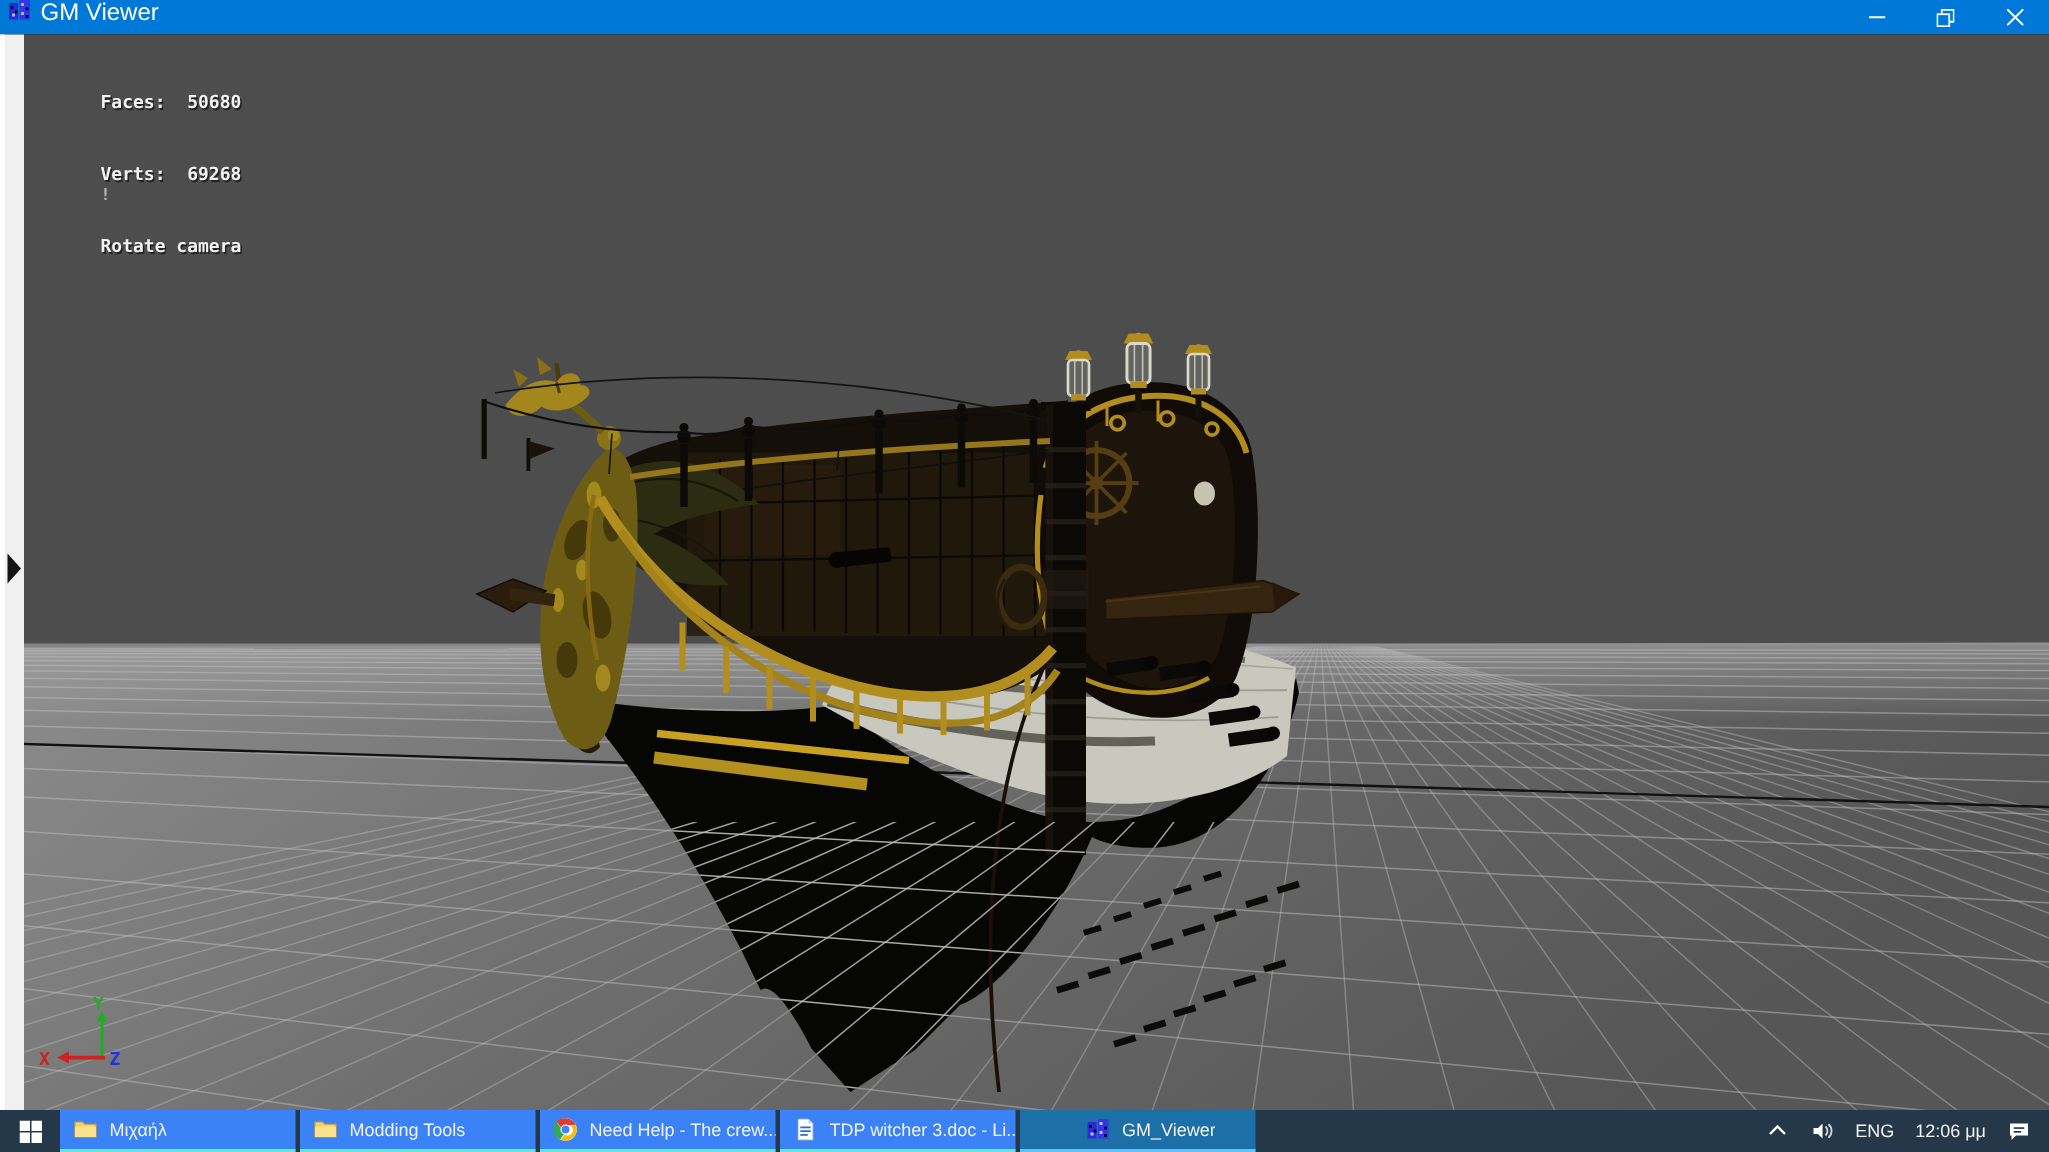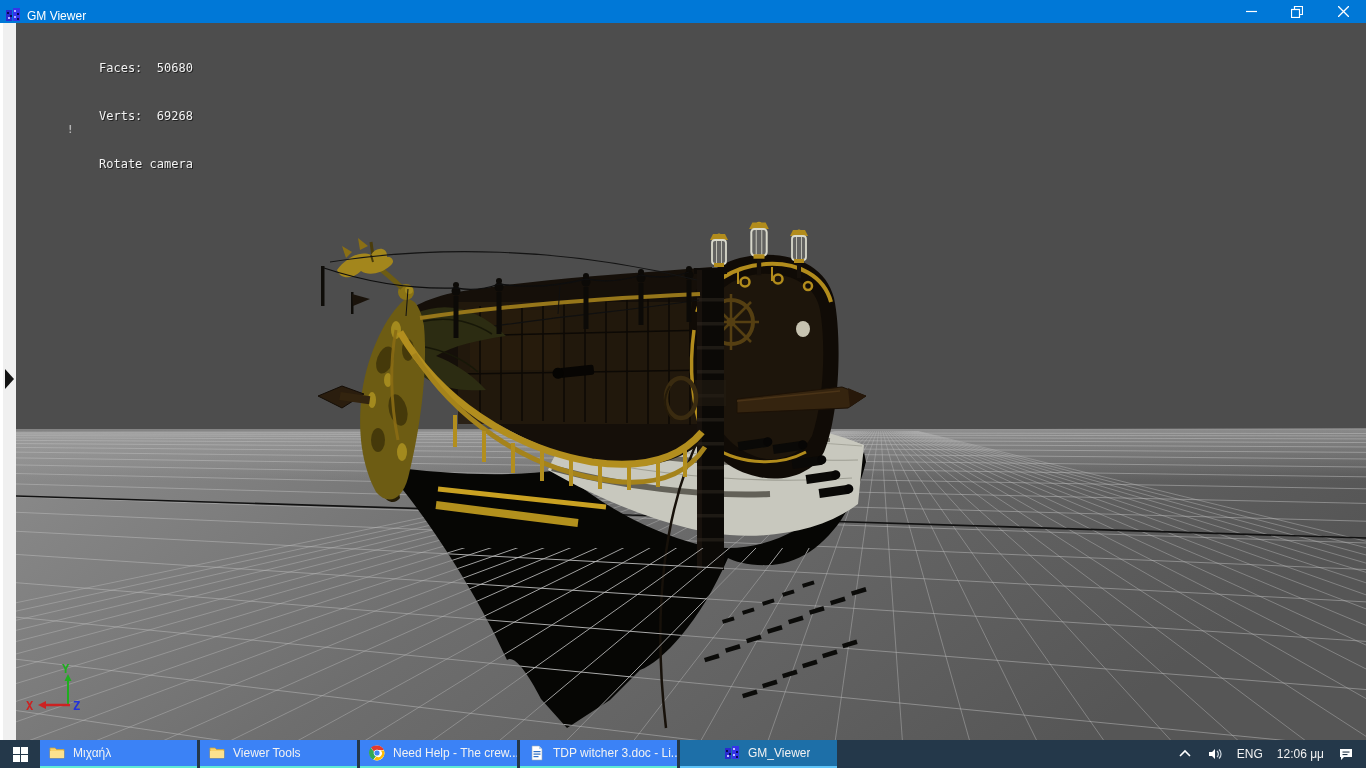--- a/index.html
+++ b/index.html
@@ -1,34 +1,34 @@
 <!DOCTYPE html>
 <html><head>
 <meta charset="utf-8">
 <style>
   html,body{margin:0;padding:0;width:1366px;height:768px;overflow:hidden;background:#000;
     font-family:"Liberation Sans",sans-serif;}
   .window{position:absolute;left:0;top:0;width:1366px;height:768px;}
   
   .titlebar{position:absolute;left:0;top:0;width:1366px;height:23px;background:#0078d7;
-    display:flex;align-items:flex-end;color:#fff;font-size:12px;}
+    display:flex;align-items:flex-start;color:#fff;font-size:16px;}
   .titlebar .app-icon{width:15px;height:15px;margin:0 6px 0 6px;display:inline-block;}
   .titlebar .title{flex:0 0 auto;}
   .win-controls{position:absolute;right:0;top:0;height:23px;display:flex;}
   .wc{width:46px;height:23px;display:flex;align-items:center;justify-content:center;}
   
   .left-strip{position:absolute;left:0;top:23px;width:16px;height:717px;background:#f0f0f0;
     border-left:3px solid #ffffff;box-sizing:border-box;}
   .expander{position:absolute;left:2px;top:346px;width:0;height:0;
     border-left:9px solid #141414;border-top:10px solid transparent;border-bottom:10px solid transparent;}
   
   .viewport{position:absolute;left:16px;top:23px;width:1350px;height:717px;background:#4d4d4d;overflow:hidden;}
   .viewport svg{display:block;width:1350px;height:717px;}
   .stats{position:absolute;left:51px;top:5px;color:#f2f2f2;font-family:"DejaVu Sans Mono",monospace;
-    font-weight:normal;font-size:12px;line-height:16px;white-space:pre;text-shadow:1px 1px 0 #222;margin-left:32px;}
+    font-weight:bold;font-size:12px;line-height:16px;white-space:pre;text-shadow:1px 1px 0 #222;}
   .marker{position:absolute;left:51px;top:100px;color:#b4b4b4;font-family:"DejaVu Sans Mono",monospace;
     font-weight:bold;font-size:11px;}
   
   .taskbar{position:absolute;left:0;top:740px;width:1366px;height:28px;background:#24384a;
     display:flex;align-items:stretch;color:#f2f2f2;font-size:12px;}
   .start{width:40px;display:flex;align-items:center;justify-content:center;}
   .tb-btn{width:157px;margin-right:3px;display:flex;align-items:center;padding-left:9px;box-sizing:border-box;
     border-bottom:2px solid #5eead4;background:#3b82f6;cursor:default;}
   .tb-btn .ticon{width:16px;height:16px;margin-right:8px;flex:0 0 auto;}
   .tb-btn .tlabel{white-space:nowrap;overflow:hidden;}
@@ -531,21 +531,21 @@
       <span class="tlabel">Μιχαήλ</span>
     </div>
 
     <div class="tb-btn">
       <span class="ticon">
         <svg viewBox="0 0 16 16">
             <path d="M1,3 L6,3 L7.5,4.5 L15,4.5 L15,13 L1,13 Z" fill="#f7d26a" stroke="#caa23c" stroke-width="0.8"></path>
             <path d="M1,6 L15,6 L15,13 L1,13 Z" fill="#fbe28e"></path>
           </svg>
       </span>
-      <span class="tlabel">Viewer Tools</span>
+      <span class="tlabel">Modding Tools</span>
     </div>
 
     <div class="tb-btn">
       <span class="ticon">
         <svg viewBox="0 0 16 16">
             <circle cx="8" cy="8" r="7.5" fill="#fff"></circle>
             <path d="M8,0.5 A7.5,7.5 0 0 1 14.9,5 L8,5 A3.4,3.4 0 0 0 5,6.8 L2,2.6 A7.5,7.5 0 0 1 8,0.5 Z" fill="#e33b2e"></path>
             <path d="M1.9,2.8 L5.1,7.1 A3.4,3.4 0 0 0 6.9,11.2 L4.4,14.6 A7.5,7.5 0 0 1 1.9,2.8 Z" fill="#34a853"></path>
             <path d="M15,5.4 A7.5,7.5 0 0 1 5,14.8 L7.5,11.4 A3.4,3.4 0 0 0 11.3,5.4 Z" fill="#fbbc05"></path>
             <circle cx="8" cy="8" r="3" fill="#4285f4" stroke="#fff" stroke-width="0.7"></circle>

